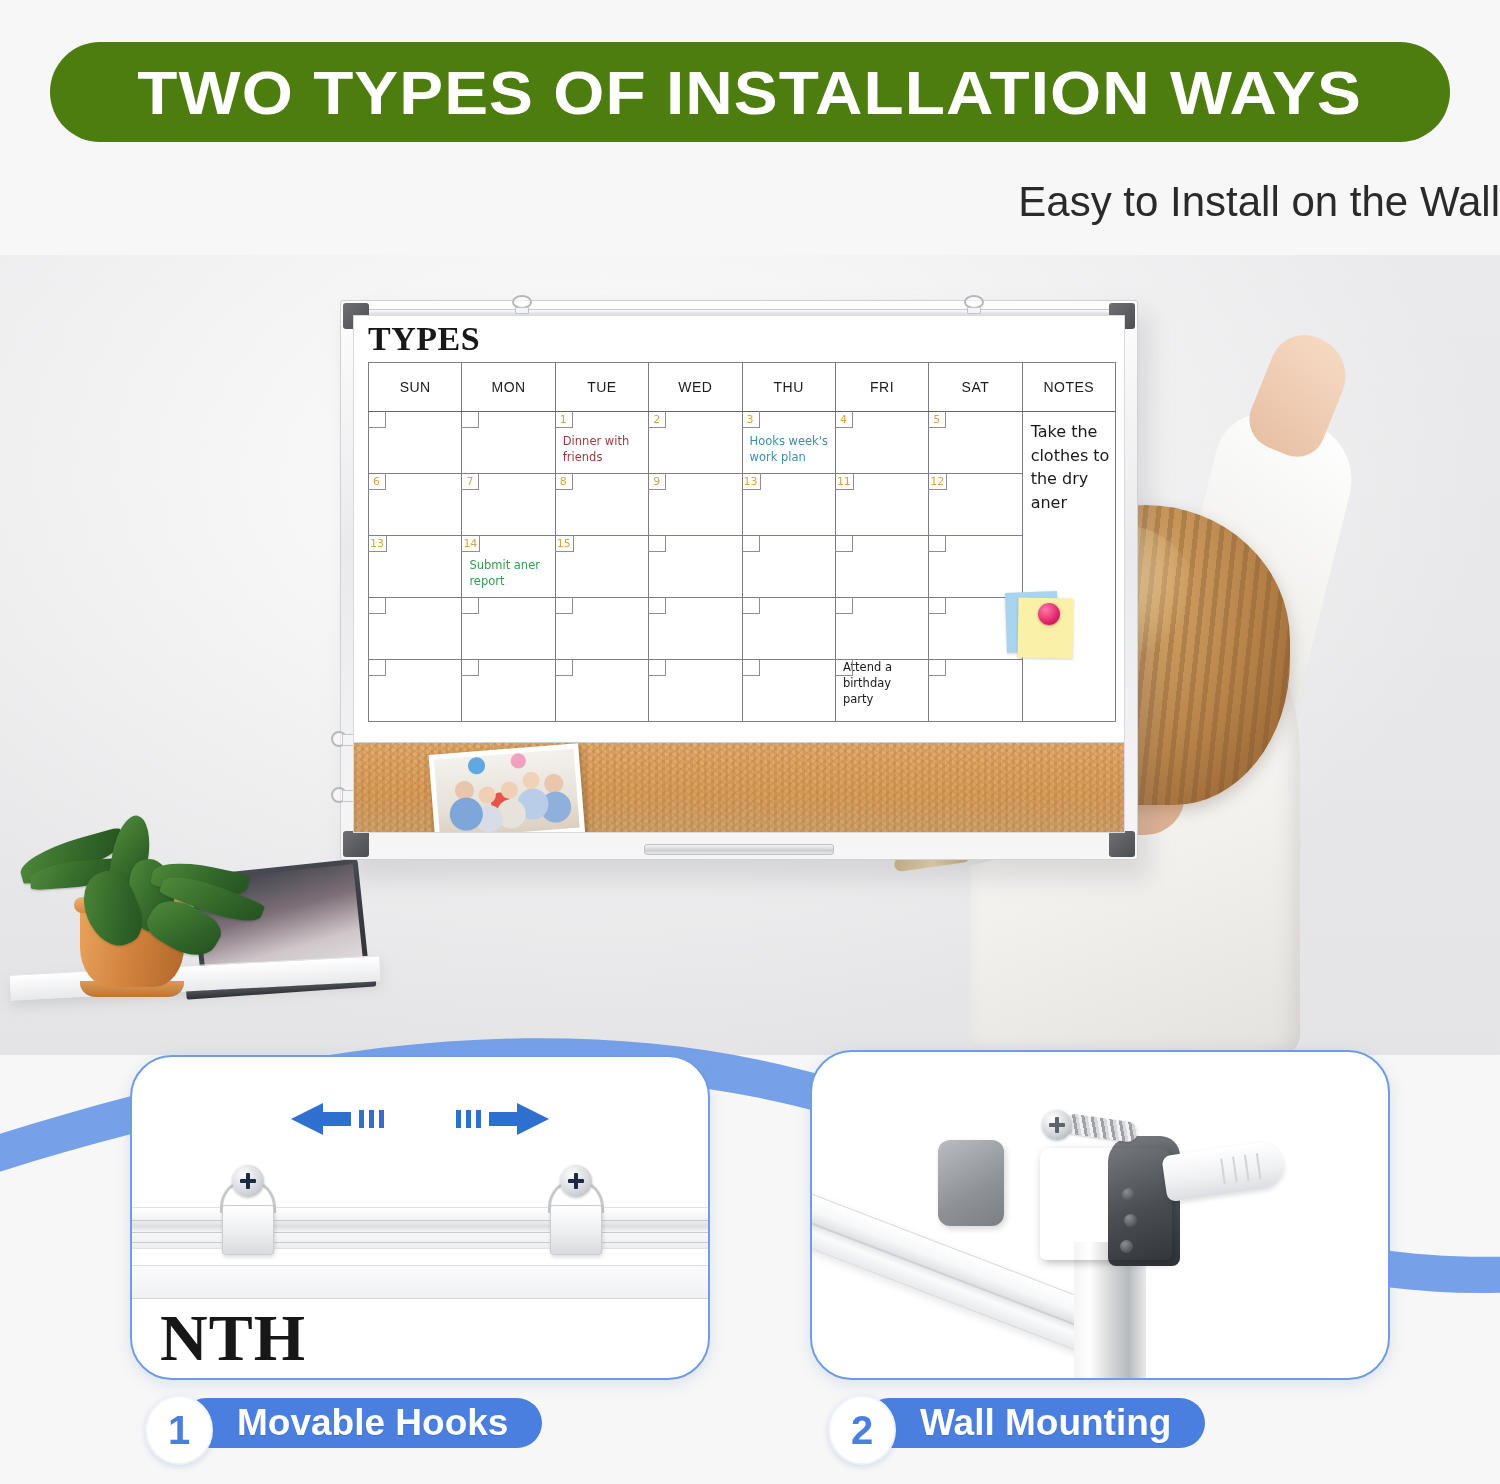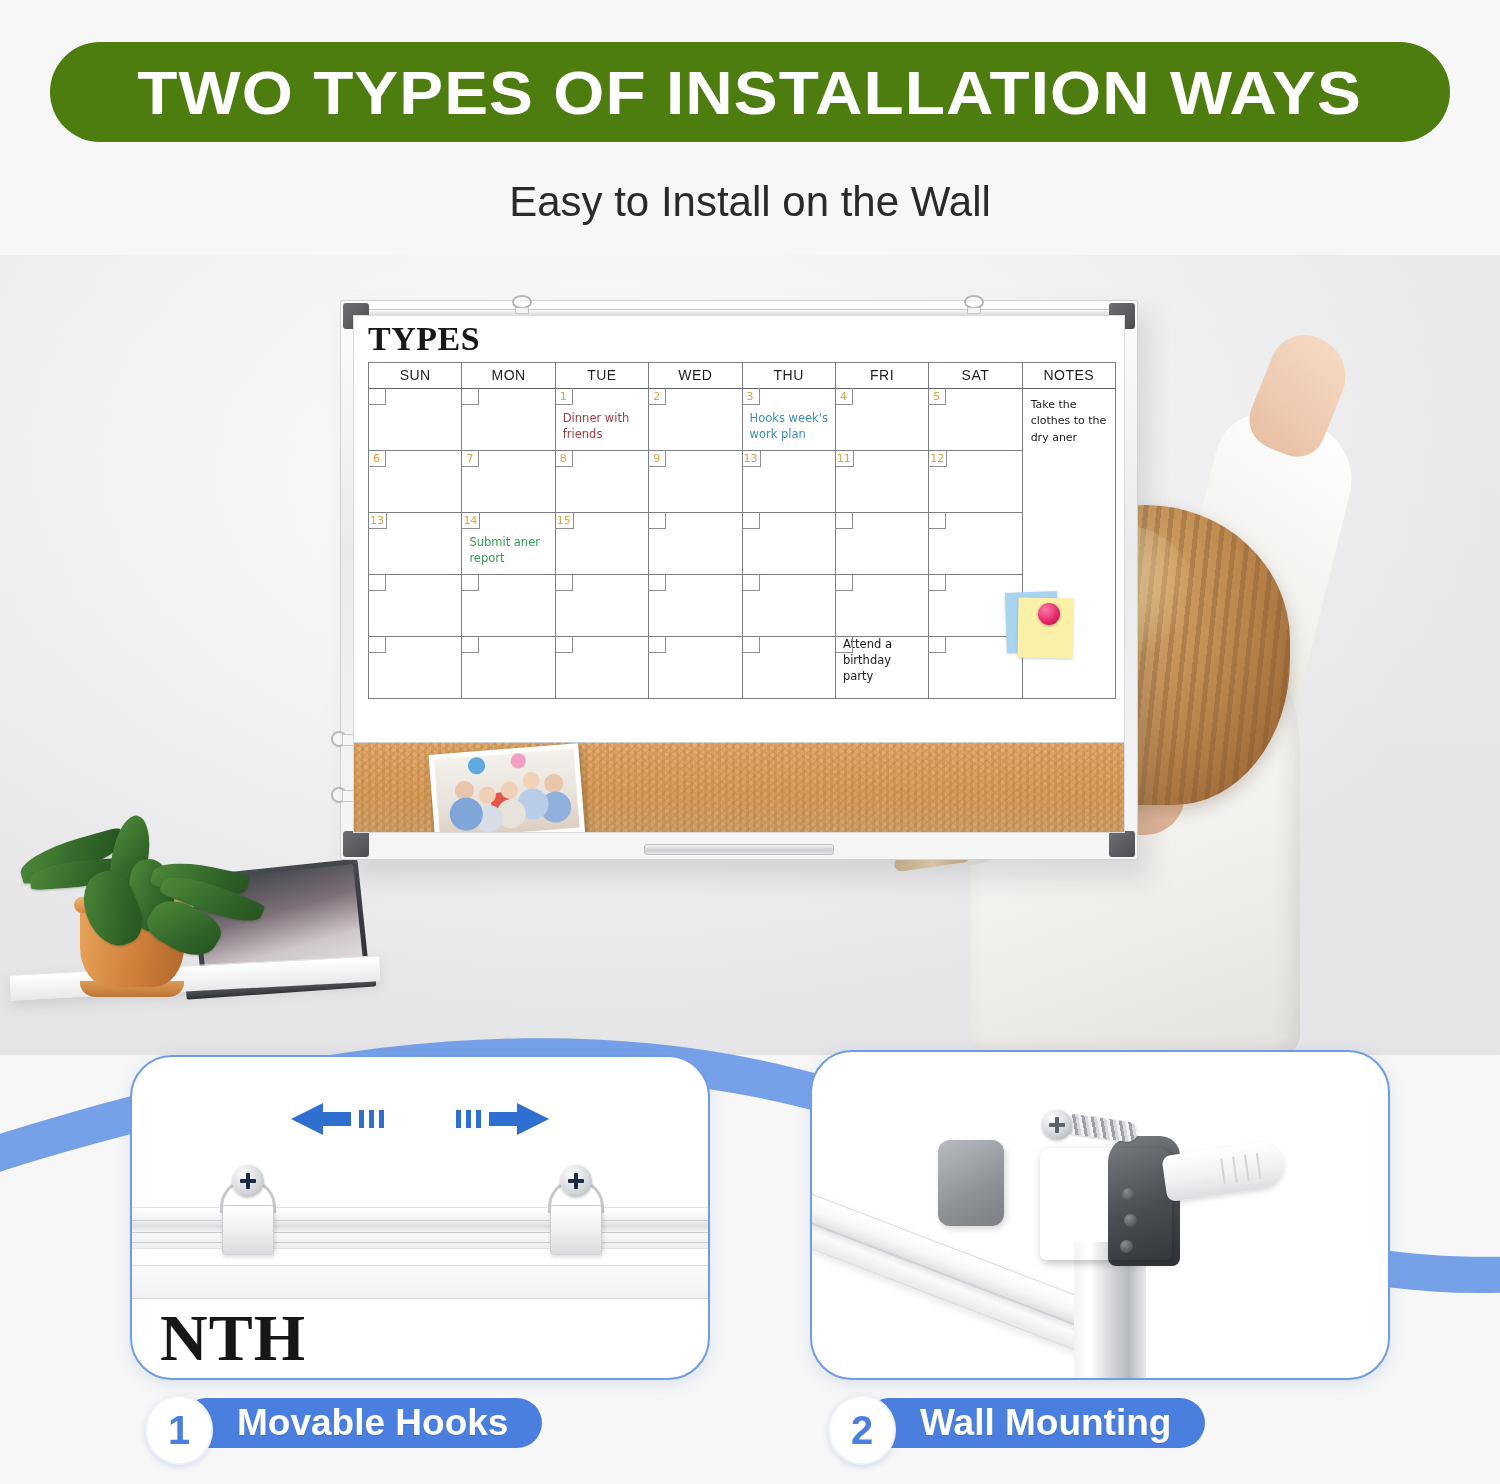--- a/index.html
+++ b/index.html
@@ -24,21 +24,21 @@
     color: #ffffff;
     font-size: 62px;
     font-weight: bold;
     letter-spacing: 1px;
     transform: scaleX(1.06);
     white-space: nowrap;
   }
   .subtitle {
     position: absolute;
     left: 0; top: 178px; width: 1500px;
-    text-align: center;
+    text-align: right;
     font-size: 42px;
     color: #2a2a2a;
   }
 
   
   .scene {
     position: absolute;
     left: 0; top: 255px;
     width: 1500px; height: 800px;
     background: linear-gradient(180deg,#fbfbfb 0%,#f2f2f2 60%,#ebebeb 100%);
@@ -110,21 +110,21 @@
 
   
   .cal { position: relative; width: 100%; height: 438px; padding: 6px 8px 0 14px; }
   .cal-title {
     font-family: "Liberation Serif", serif;
     font-size: 34px; font-weight: bold; color: #17181a;
     letter-spacing: .5px; line-height: 1.0; margin-bottom: 6px;
   }
   table.cal-grid { width: 100%; border-collapse: collapse; table-layout: fixed; }
   table.cal-grid th, table.cal-grid td {
-    border: 1px solid #7b7e84; padding: 4px; vertical-align: top;
+    border: 1px solid #7b7e84; padding: 16px; vertical-align: top;
   }
   table.cal-grid th {
     height: 26px; font-size: 14px; font-weight: normal;
     color: #1c1d1f; letter-spacing: .5px; text-align: center;
     border-bottom: 1px solid #5f6267;
   }
   table.cal-grid td { height: 62px; position: relative; }
   .daynum-box {
     position: absolute; left: -1px; top: -1px;
     min-width: 18px; height: 17px;
@@ -138,21 +138,21 @@
     position: absolute; left: 7px; top: 22px; right: 4px;
     font-size: 11.5px; line-height: 1.38;
     font-family: "DejaVu Sans", sans-serif;
   }
   .note.red { color: #9d3b40; }
   .note.teal { color: #3a8fb0; }
   .note.green { color: #2f9e4f; }
   .note.black { color: #1a1a1a; margin-top: 40px; }
   .notes-col-text {
     position: absolute; left: 8px; top: 8px; right: 2px;
-    font-size: 11px; line-height: 1.48; color: #1a1a1a;
+    font-size: 16px; line-height: 1.48; color: #1a1a1a;
     font-family: "DejaVu Sans", sans-serif;
   }
 
   
   .sticky-group { position: absolute; left: 652px; top: 274px; width: 80px; height: 80px; }
   .sticky-blue {
     position: absolute; left: 0; top: 2px; width: 52px; height: 60px;
     background: #a9d4ef; transform: rotate(-2deg);
     box-shadow: 0 1px 3px rgba(0,0,0,.18);
   }

